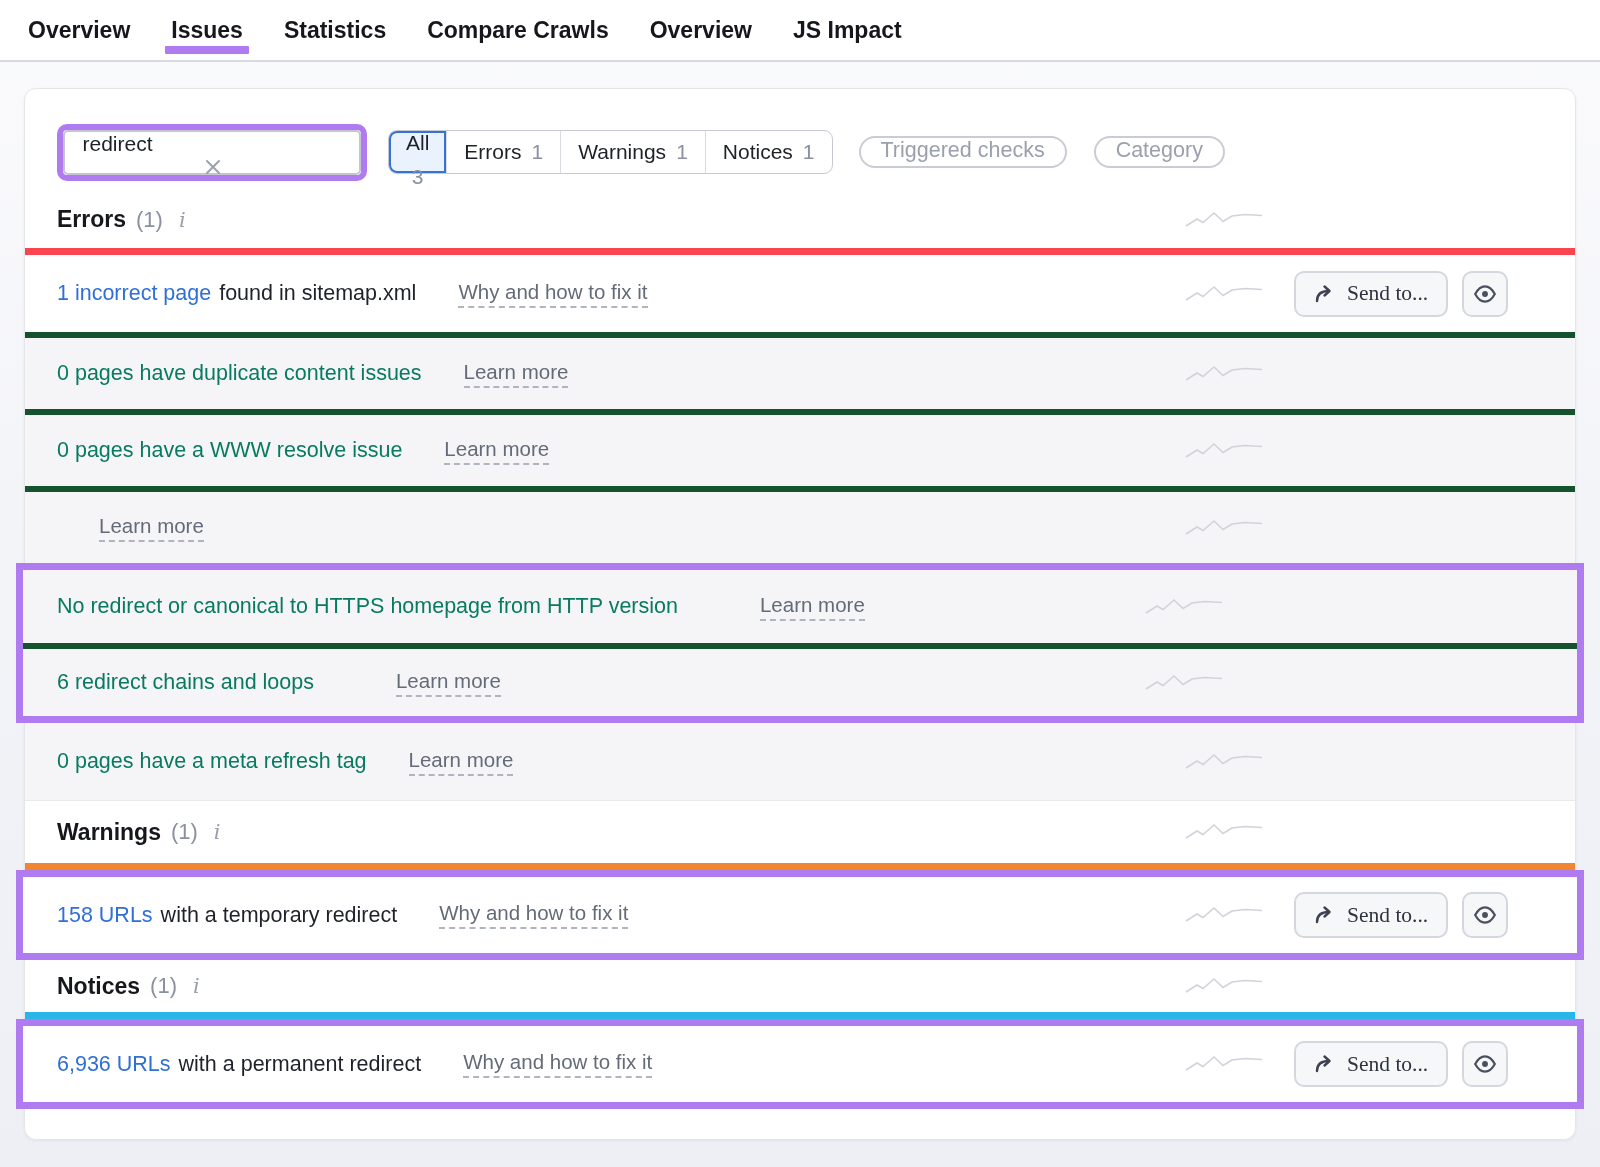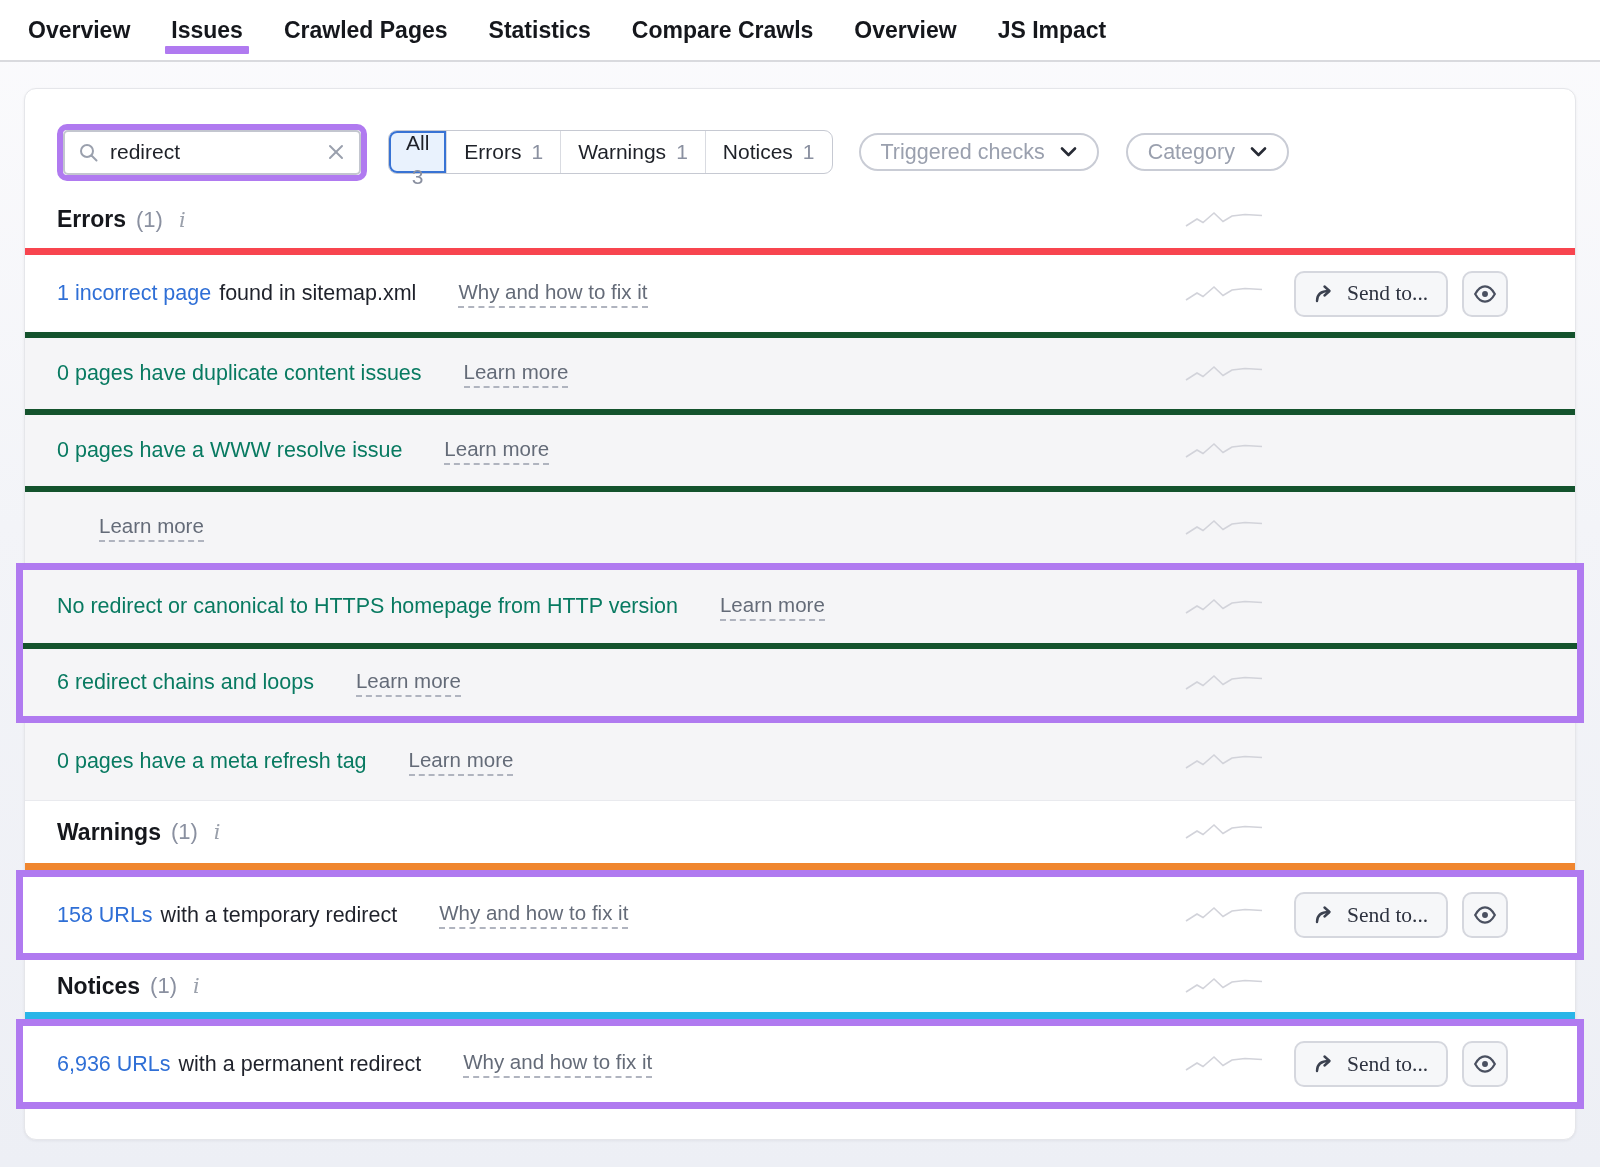--- a/index.html
+++ b/index.html
@@ -25,21 +25,21 @@
   .card {
     position:absolute; left:24px; right:24px; top:88px; height:1052px;
     background:#fff; border:1px solid #e5e6ea; border-radius:12px;
     box-shadow:0 1px 3px rgba(20,24,40,.06);
   }
   
   .toolbar { display:flex; align-items:center; padding:24px 32px 0 32px; height:102px; }
   .search-annot { border:6px solid #b07af0; border-radius:10px; flex-shrink:0; }
   .search-box {
     width:298px; height:45px; background:#fff; border:2px solid #c3c6cf; border-radius:5px;
-    display:flex; align-items:center; padding:0 12px 0 13px;
+    display:flex; align-items:center; padding:0 12px 0 13px;flex-direction:column;
   }
   .search-input {
     border:none; outline:none; flex:1; min-width:0; font-size:21px; color:#1e2128;
     margin-left:11px; background:transparent; font-family:"Liberation Sans", sans-serif;
   }
   .clear-btn { background:none; border:none; cursor:pointer; display:flex; padding:2px; }
   .segments {
     display:flex; border:1px solid #c6c9d2; border-radius:9px; margin-left:21px;
     height:44px; background:#fff; align-items:stretch; flex-shrink:0;
   }
@@ -47,21 +47,21 @@
     display:flex; align-items:center; gap:10px; padding:0 17px; font-size:21px; color:#1e2128;
     border-left:1px solid #d9dbe1; cursor:pointer; white-space:nowrap;
   }
   .segment:first-child { border-left:none; }
   .segment.active {
     background:#e9f2fd; box-shadow:inset 0 0 0 2px #3873d4; border-radius:8px 0 0 8px; border-left:none;flex-direction:column;
   }
   .segment .count { color:#8a90a0; }
   .pill {
     display:flex; align-items:center; gap:15px; border:2px solid #c9ccd5; border-radius:23px;
-    height:38px; padding:0 20px; font-size:21.5px; color:#9aa0ae; cursor:pointer; white-space:nowrap; flex-shrink:0;
+    height:32px; padding:0 20px; font-size:21.5px; color:#9aa0ae; cursor:pointer; white-space:nowrap; flex-shrink:0;flex-direction:column;
   }
   .pill-triggered { margin-left:26px; }
   .pill-category { margin-left:27px; }
   
   .sec-header { display:flex; align-items:center; padding:0 56px 0 32px; background:#fff; }
   .sec-header.h-errors { height:57px; }
   .sec-header.h-warnings { height:63px; border-top:1px solid #e9eaee; }
   .sec-header.h-notices { height:52px; }
   .sec-title { font-size:23px; font-weight:700; color:#15171c; }
   .sec-count { font-size:22px; color:#8a90a0; margin-left:10px; }
@@ -91,31 +91,30 @@
     background:#f6f7f9; border:2px solid #d5d7de; border-radius:10px;
     font-size:21.5px; color:#2e3340; cursor:pointer; font-family:Liberation Serif, serif;
   }
   .eye-btn {
     width:46px; height:46px; margin-left:14px; background:#f6f7f9; border:2px solid #d5d7de;
     border-radius:10px; display:flex; align-items:center; justify-content:center; cursor:pointer;
   }
   
   .annot-rows { border:7px solid #b07af0; margin:0 -9px; background:#fff; }
   .annot-rows .row { padding-left:34px; padding-right:58px; }
-  .annot-rows.tall .row { height:73px; }
+  .annot-rows.tall .row { height:73px;gap:40px; }
   .annot-rows.single .row { height:76px; }
   .card-bottom-pad { height:30px; }
 </style>
 </head>
 <body>
 
 <div class="topnav">
   <div class="nav-tab"><span>Overview</span></div>
   <div class="nav-tab active"><span>Issues</span><div class="tab-underline"></div></div>
-  <div class="nav-tab"><span>Crawled Pages</span></div>
   <div class="nav-tab"><span>Statistics</span></div>
   <div class="nav-tab"><span>Compare Crawls</span></div>
   <div class="nav-tab"><span>Overview</span></div>
   <div class="nav-tab"><span>JS Impact</span></div>
 </div>
 
 <div class="card">
 
   <div class="toolbar">
     <div class="search-annot">

